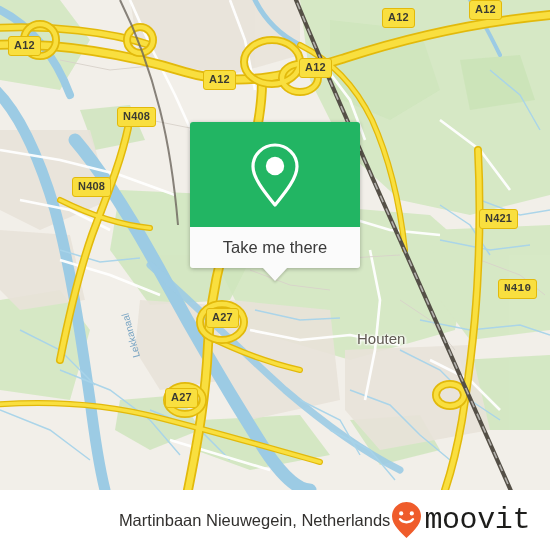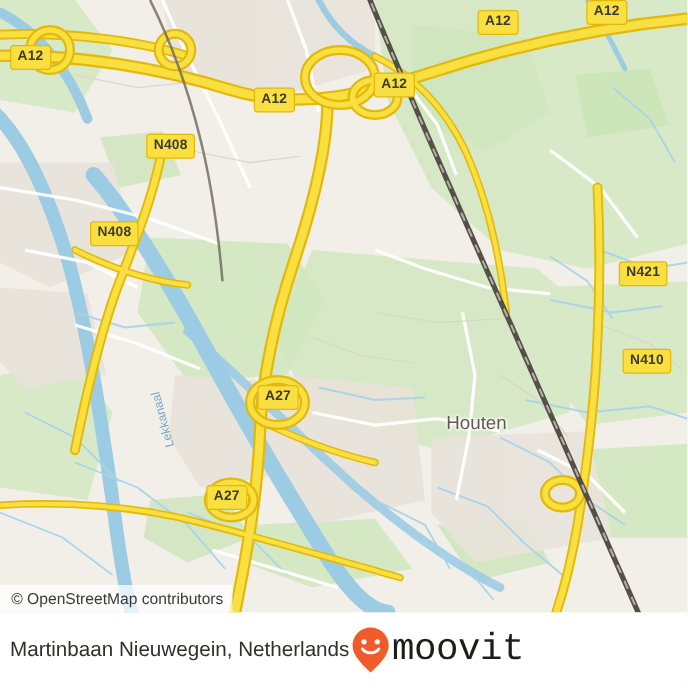--- a/index.html
+++ b/index.html
@@ -111,21 +111,21 @@
   }
 
   
   .footer {
     position: absolute;
     left: 0; top: 490px;
     width: 550px; height: 60px;
     background: #ffffff;
     display: flex;
     align-items: center;
-    justify-content: flex-start;
+    justify-content: flex-end;
     padding: 0 20px 0 8px;
     overflow: hidden;
   }
   .footer-title {
     color: #32302e;
     font-size: 16.5px;
     white-space: nowrap;
     font-family: "Liberation Sans", sans-serif;
   }
   .brand { display: flex; align-items: center; gap: 1px; }
@@ -284,30 +284,41 @@
 
     <div class="shield" style="left:8px;  top:36px;">A12</div>
     <div class="shield" style="left:203px; top:70px;">A12</div>
     <div class="shield" style="left:299px; top:58px;">A12</div>
     <div class="shield" style="left:382px; top:8px;">A12</div>
     <div class="shield" style="left:469px; top:0px;">A12</div>
     <div class="shield" style="left:117px; top:107px;">N408</div>
     <div class="shield" style="left:72px;  top:177px;">N408</div>
     <div class="shield" style="left:206px; top:308px;">A27</div>
     <div class="shield" style="left:165px; top:388px;">A27</div>
-    <div class="shield" style="left:495px; top:209px;">N421</div>
-    <div class="shield" style="left:498px; top:279px;">N410</div>
+    <div class="shield" style="left:479px; top:209px;">N421</div>
+    <div class="shield" style="left:498px; top:279px;font-family:Liberation Mono, monospace;">N410</div>
 
     <div class="place-label" style="left:357px; top:330px;">Houten</div>
 
     <div class="water-label" style="left:108px; top:330px; transform: rotate(-105deg);">Lekkanaal</div>
 
-    <div class="attribution">© OpenStreetMap contributors</div>
   </div>
 
+  <div class="callout">
+    <div class="callout-top">
+      <svg width="56" height="68" viewBox="0 0 56 68">
+        <path d="M28 4 C15.8 4 6 13.6 6 25.4 C6 38.5 21 55 28 64 C35 55 50 38.5 50 25.4 C50 13.6 40.2 4 28 4 Z" fill="none" stroke="#ffffff" stroke-width="3.2" stroke-linejoin="round"></path>
+        <circle cx="28" cy="25" r="9.2" fill="#ffffff"></circle>
+      </svg>
+    </div>
+    <div class="callout-bottom">
+      <span>Take me there</span>
+      <div class="callout-arrow"></div>
+    </div>
+  </div>
 
   <div class="footer">
     <div class="footer-title">Martinbaan Nieuwegein, Netherlands</div>
     <div class="brand">
       <svg width="33" height="38" viewBox="0 0 33 38">
         <path d="M16.5 1 C8.5 1 2 7.4 2 15.3 C2 24.1 11.5 32 16.5 37 C21.5 32 31 24.1 31 15.3 C31 7.4 24.5 1 16.5 1 Z" fill="#ef5c2b"></path>
         <circle cx="11.2" cy="12.4" r="2.1" fill="#ffffff"></circle>
         <circle cx="21.8" cy="12.4" r="2.1" fill="#ffffff"></circle>
         <path d="M10 18.2 C12.6 22.2 20.4 22.2 23 18.2" fill="none" stroke="#ffffff" stroke-width="2.4" stroke-linecap="round"></path>
       </svg>

